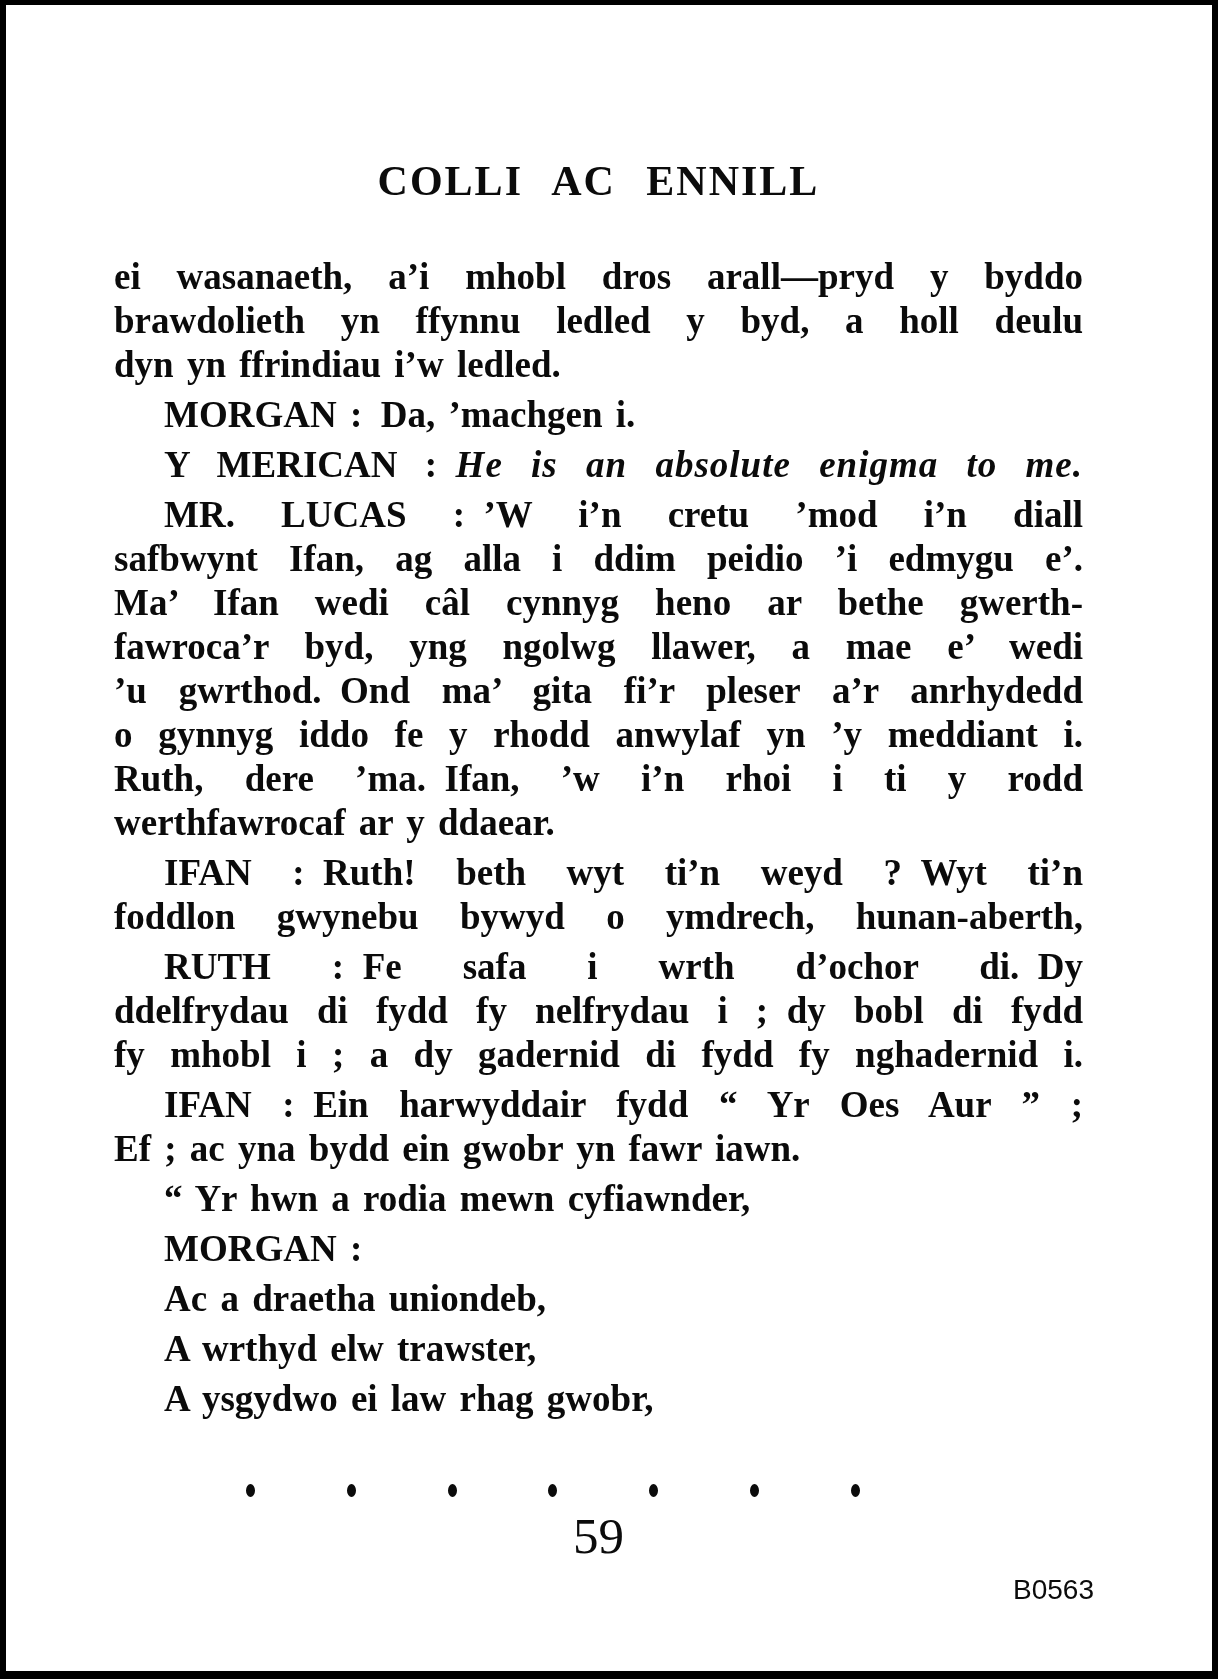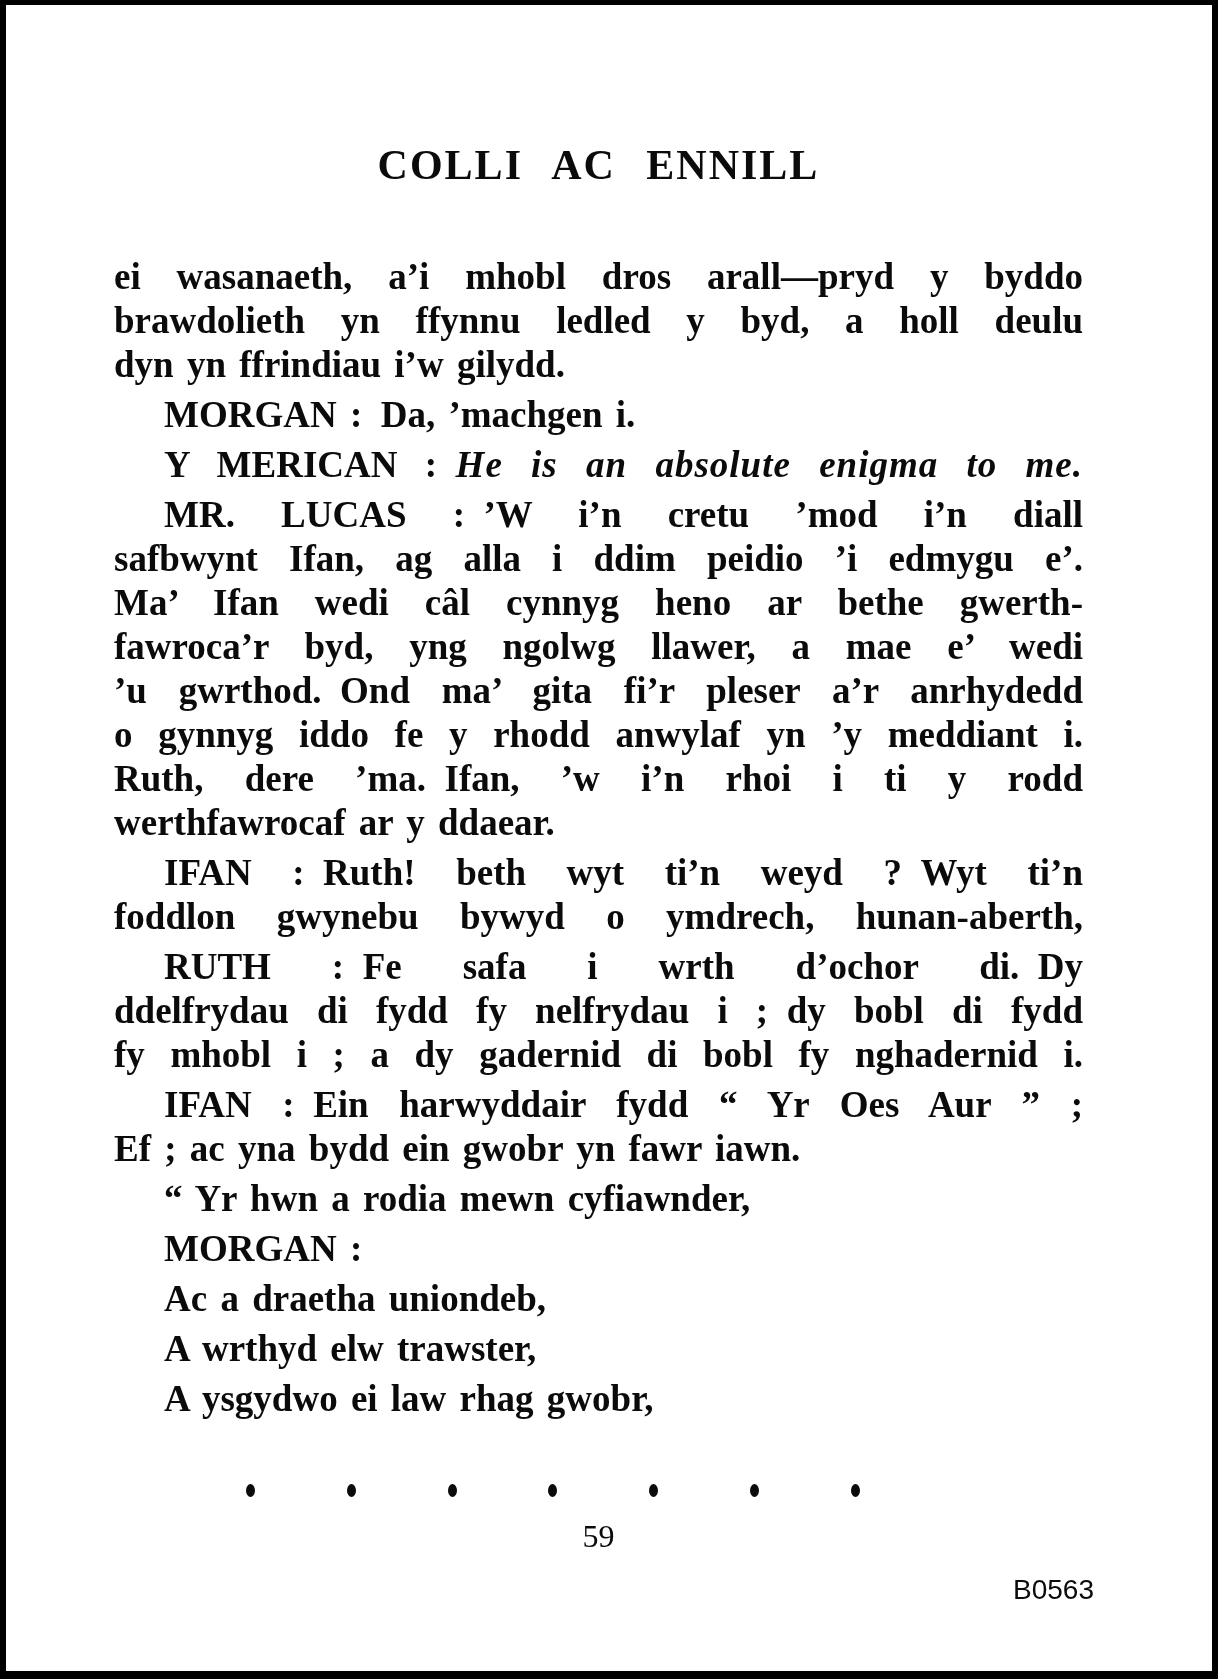--- a/index.html
+++ b/index.html
@@ -12,21 +12,21 @@
     overflow:hidden;
   }
   .frame{
     position:absolute;inset:0;
     border-style:solid;
     border-color:var(--frame,#000000);
     border-width:5px 6px 8px 6px;
     pointer-events:none;
   }
   .title{
-    position:absolute;left:114px;top:140px;width:969px;
+    position:absolute;left:114px;top:156px;width:969px;
     margin:0;
     font-size:42px;font-weight:700;line-height:50px;
     text-align:center;
     letter-spacing:2px;word-spacing:18px;
   }
   .text-block{
     position:absolute;left:114px;top:255px;width:969px;
   }
   .line{
     height:44px;line-height:44px;
@@ -50,54 +50,54 @@
   .dots{
     position:absolute;left:246px;top:1482px;width:614px;height:16px;
     display:flex;justify-content:space-between;align-items:center;
   }
   .dot{
     width:9px;height:13px;border-radius:50%;
     background:var(--ink,#0b0b0b);
   }
   .pagenum{
     position:absolute;left:114px;top:1512px;width:969px;
-    font-size:32px;line-height:48px;font-weight:400;
+    font-size:51px;line-height:48px;font-weight:400;
     text-align:center;
   }
   .scanlabel{
     position:absolute;left:1013px;top:1574px;
     font-family:Liberation Sans, sans-serif;
     font-size:28px;line-height:32px;font-weight:400;
   }
 </style>
 </head>
 <body>
 
 <div class="page">
   <div class="frame"></div>
   <h1 class="title">COLLI AC ENNILL</h1>
   <div class="text-block">
       <div class="line justify"><span>ei wasanaeth, a’i mhobl dros arall—pryd y byddo</span></div>
       <div class="line justify"><span>brawdolieth yn ffynnu ledled y byd, a holl deulu</span></div>
-      <div class="line"><span>dyn yn ffrindiau i’w gilydd.</span></div>
+      <div class="line"><span>dyn yn ffrindiau i’w ledled.</span></div>
       <div class="line indent"><span>MORGAN : Da, ’machgen i.</span></div>
       <div class="line indent justify"><span>Y MERICAN : </span><span class="italic">He is an absolute enigma to me.</span></div>
       <div class="line indent justify"><span>MR. LUCAS : ’W i’n cretu ’mod i’n diall</span></div>
       <div class="line justify"><span>safbwynt Ifan, ag alla i ddim peidio ’i edmygu e’.</span></div>
       <div class="line justify"><span>Ma’ Ifan wedi câl cynnyg heno ar bethe gwerth-</span></div>
       <div class="line justify"><span>fawroca’r byd, yng ngolwg llawer, a mae e’ wedi</span></div>
       <div class="line justify"><span>’u gwrthod. Ond ma’ gita fi’r pleser a’r anrhydedd</span></div>
       <div class="line justify"><span>o gynnyg iddo fe y rhodd anwylaf yn ’y meddiant i.</span></div>
       <div class="line justify"><span>Ruth, dere ’ma. Ifan, ’w i’n rhoi i ti y rodd</span></div>
       <div class="line"><span>werthfawrocaf ar y ddaear.</span></div>
       <div class="line indent justify"><span>IFAN : Ruth! beth wyt ti’n weyd ? Wyt ti’n</span></div>
       <div class="line justify"><span>foddlon gwynebu bywyd o ymdrech, hunan-aberth,</span></div>
       <div class="line indent justify"><span>RUTH : Fe safa i wrth d’ochor di. Dy</span></div>
       <div class="line justify"><span>ddelfrydau di fydd fy nelfrydau i ; dy bobl di fydd</span></div>
-      <div class="line justify"><span>fy mhobl i ; a dy gadernid di bobl fy nghadernid i.</span></div>
+      <div class="line justify"><span>fy mhobl i ; a dy gadernid di fydd fy nghadernid i.</span></div>
       <div class="line indent justify"><span>IFAN : Ein harwyddair fydd “ Yr Oes Aur ” ;</span></div>
       <div class="line"><span>Ef ; ac yna bydd ein gwobr yn fawr iawn.</span></div>
       <div class="line indent"><span>“ Yr hwn a rodia mewn cyfiawnder,</span></div>
       <div class="line indent"><span>MORGAN :</span></div>
       <div class="line indent"><span>Ac a draetha uniondeb,</span></div>
       <div class="line indent"><span>A wrthyd elw trawster,</span></div>
       <div class="line indent"><span>A ysgydwo ei law rhag gwobr,</span></div>
     </div>
   <div class="dots">
       <span class="dot"></span>

